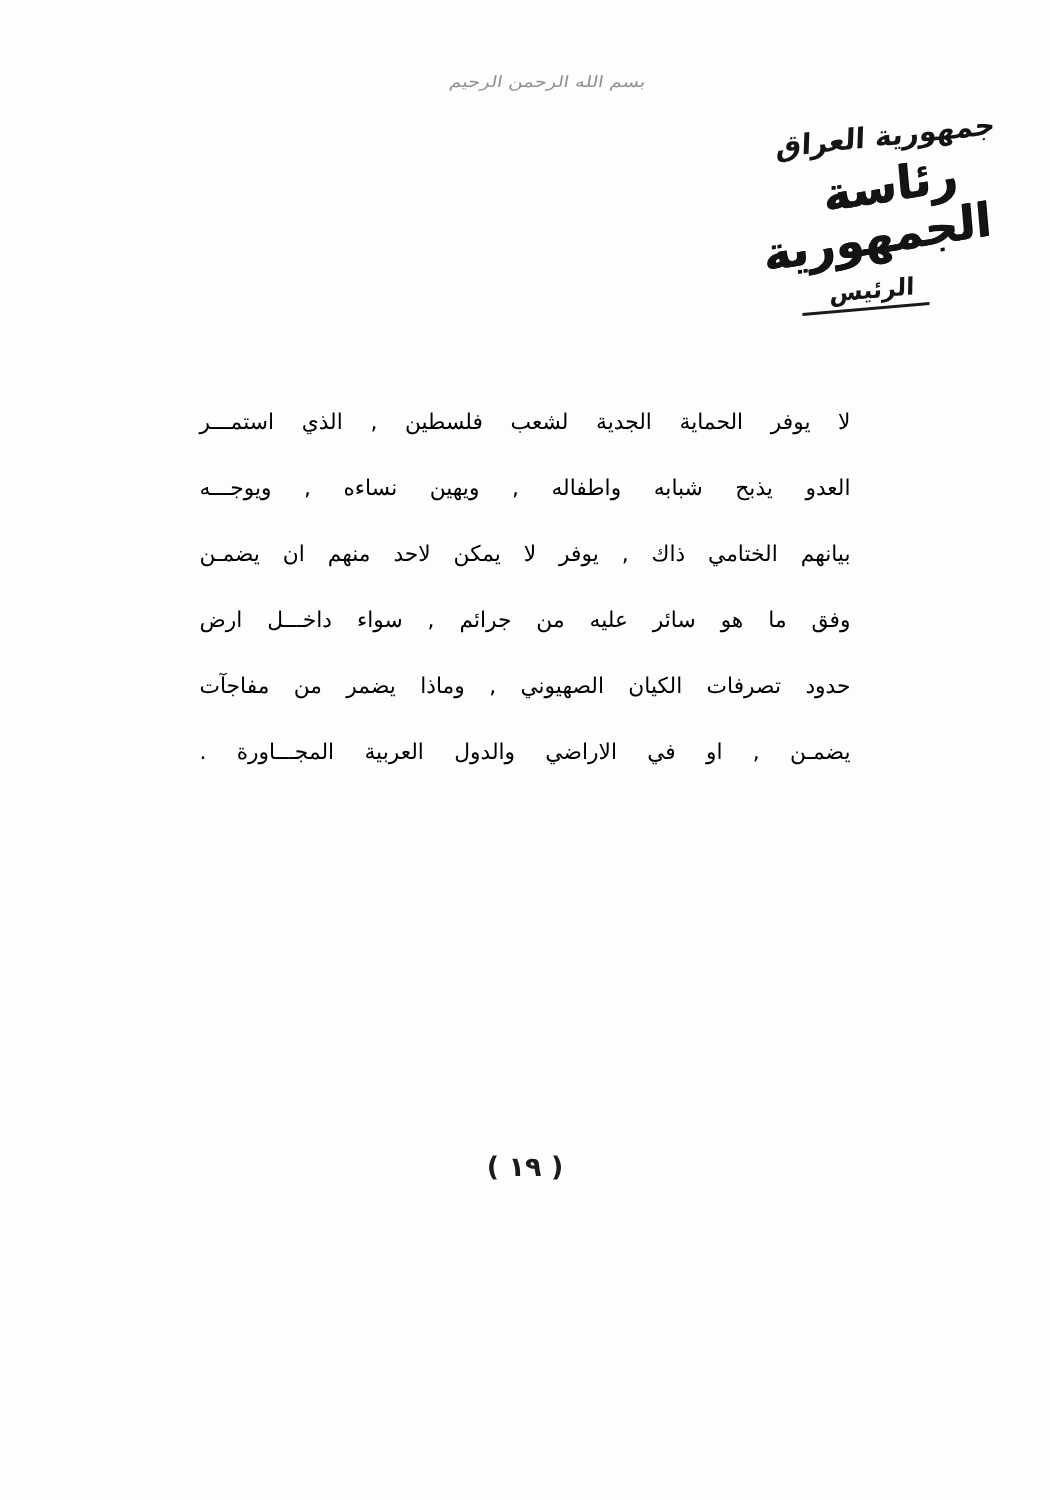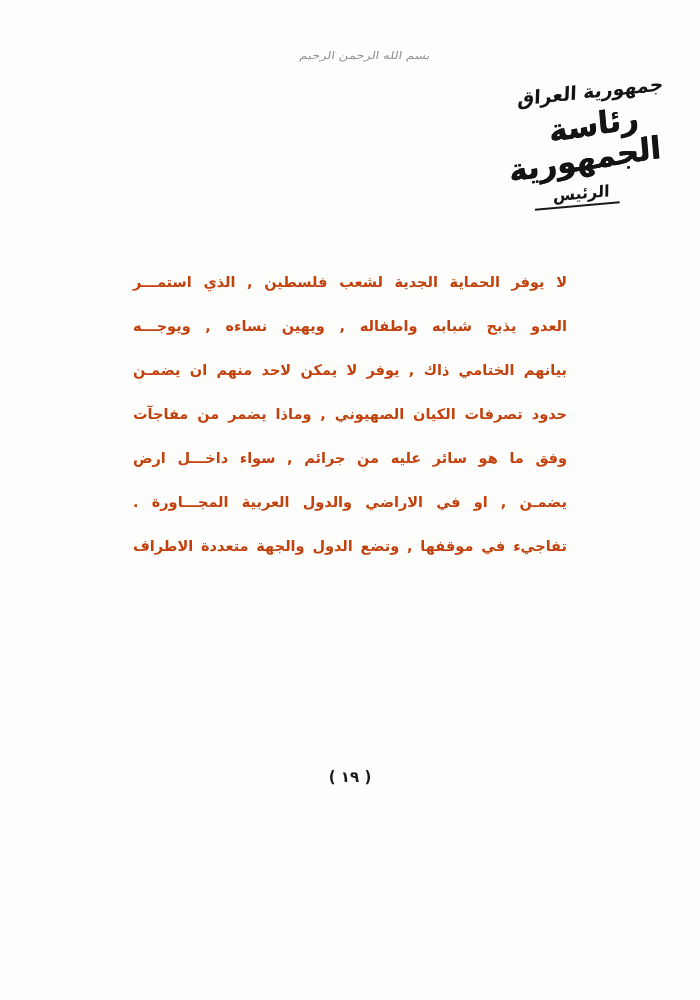--- a/index.html
+++ b/index.html
@@ -73,36 +73,36 @@
   
   .body-text {
     position: absolute;
     top: 260px;
     left: 133px;
     right: 133px;
     direction: rtl;
   }
   .line {
     font-size: 14.5px;
-    font-weight: bold;
-    color: #c2410c;
+    font-weight: normal;
+    color: #000000;
     line-height: 44px;
     text-align: justify;
     text-align-last: justify;
     word-spacing: 2px;
     white-space: normal;
   }
   .page-number {
     position: absolute;
     top: 768px;
     left: 0;
     right: 0;
     text-align: center;
     direction: rtl;
-    font-size: 15px;
+    font-size: 18px;
     font-weight: bold;
     color: #1b1b1b;
     letter-spacing: 2px;
   }
 </style>
 </head>
 <body>
 
 <div class="page">
 
@@ -113,21 +113,20 @@
     <div class="emblem">رئاسة الجمهورية</div>
     <div class="president-wrap">
       <span class="president">الرئيس</span>
     </div>
   </div>
 
   <div class="body-text">
     <div class="line">لا يوفر الحماية الجدية لشعب فلسطين , الذي استمـــر</div>
     <div class="line">العدو يذبح شبابه واطفاله , ويهين نساءه , ويوجـــه</div>
     <div class="line">بيانهم الختامي ذاك , يوفر لا يمكن لاحد منهم ان يضمـن</div>
+    <div class="line">وفق ما هو سائر عليه من جرائم , سواء داخـــل ارض</div>
     <div class="line">حدود تصرفات الكيان الصهيوني , وماذا يضمر من مفاجآت</div>
-    <div class="line">وفق ما هو سائر عليه من جرائم , سواء داخـــل ارض</div>
     <div class="line">يضمـن , او في الاراضي والدول العربية المجـــاورة .</div>
-    <div class="line">تفاجيء في موقفها , وتضع الدول والجهة متعددة الاطراف</div>
   </div>
 
   <div class="page-number">( ١٩ )</div>
 
 </div>
 
 </body></html>

